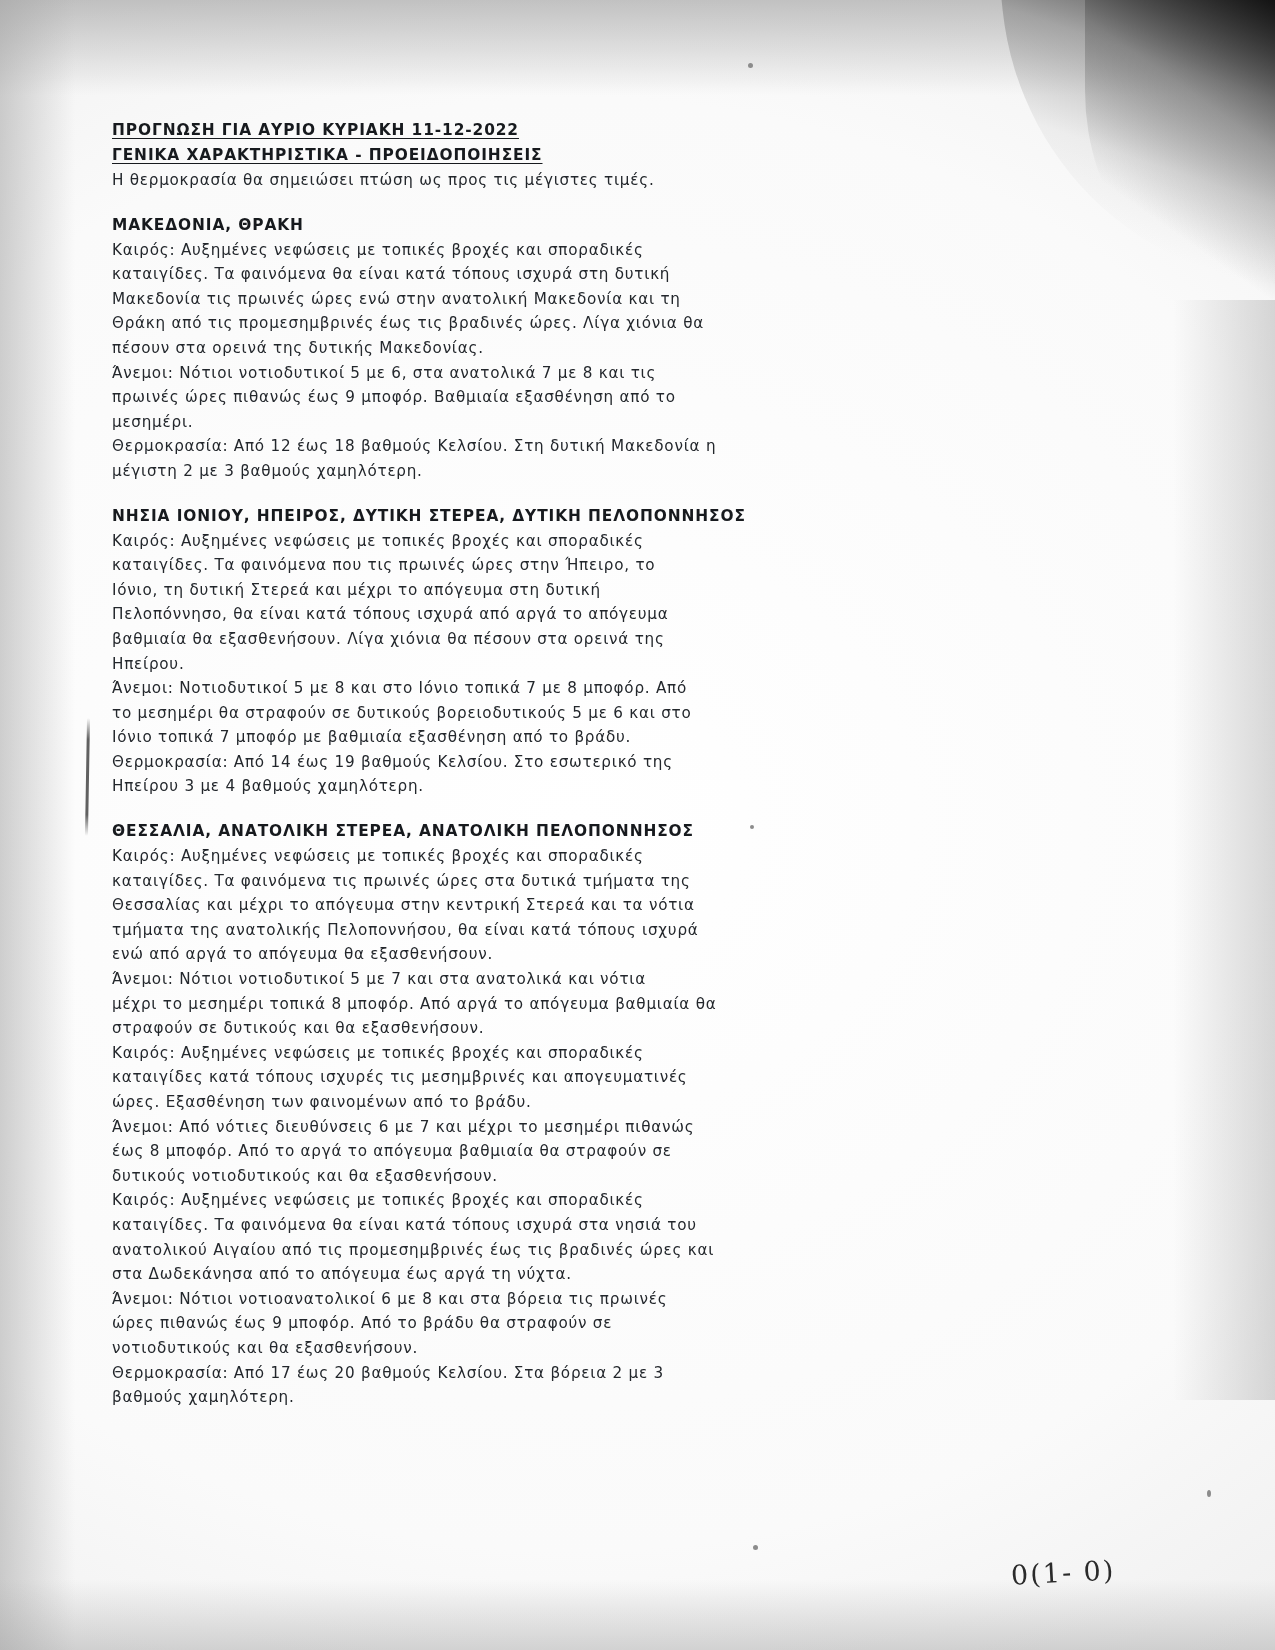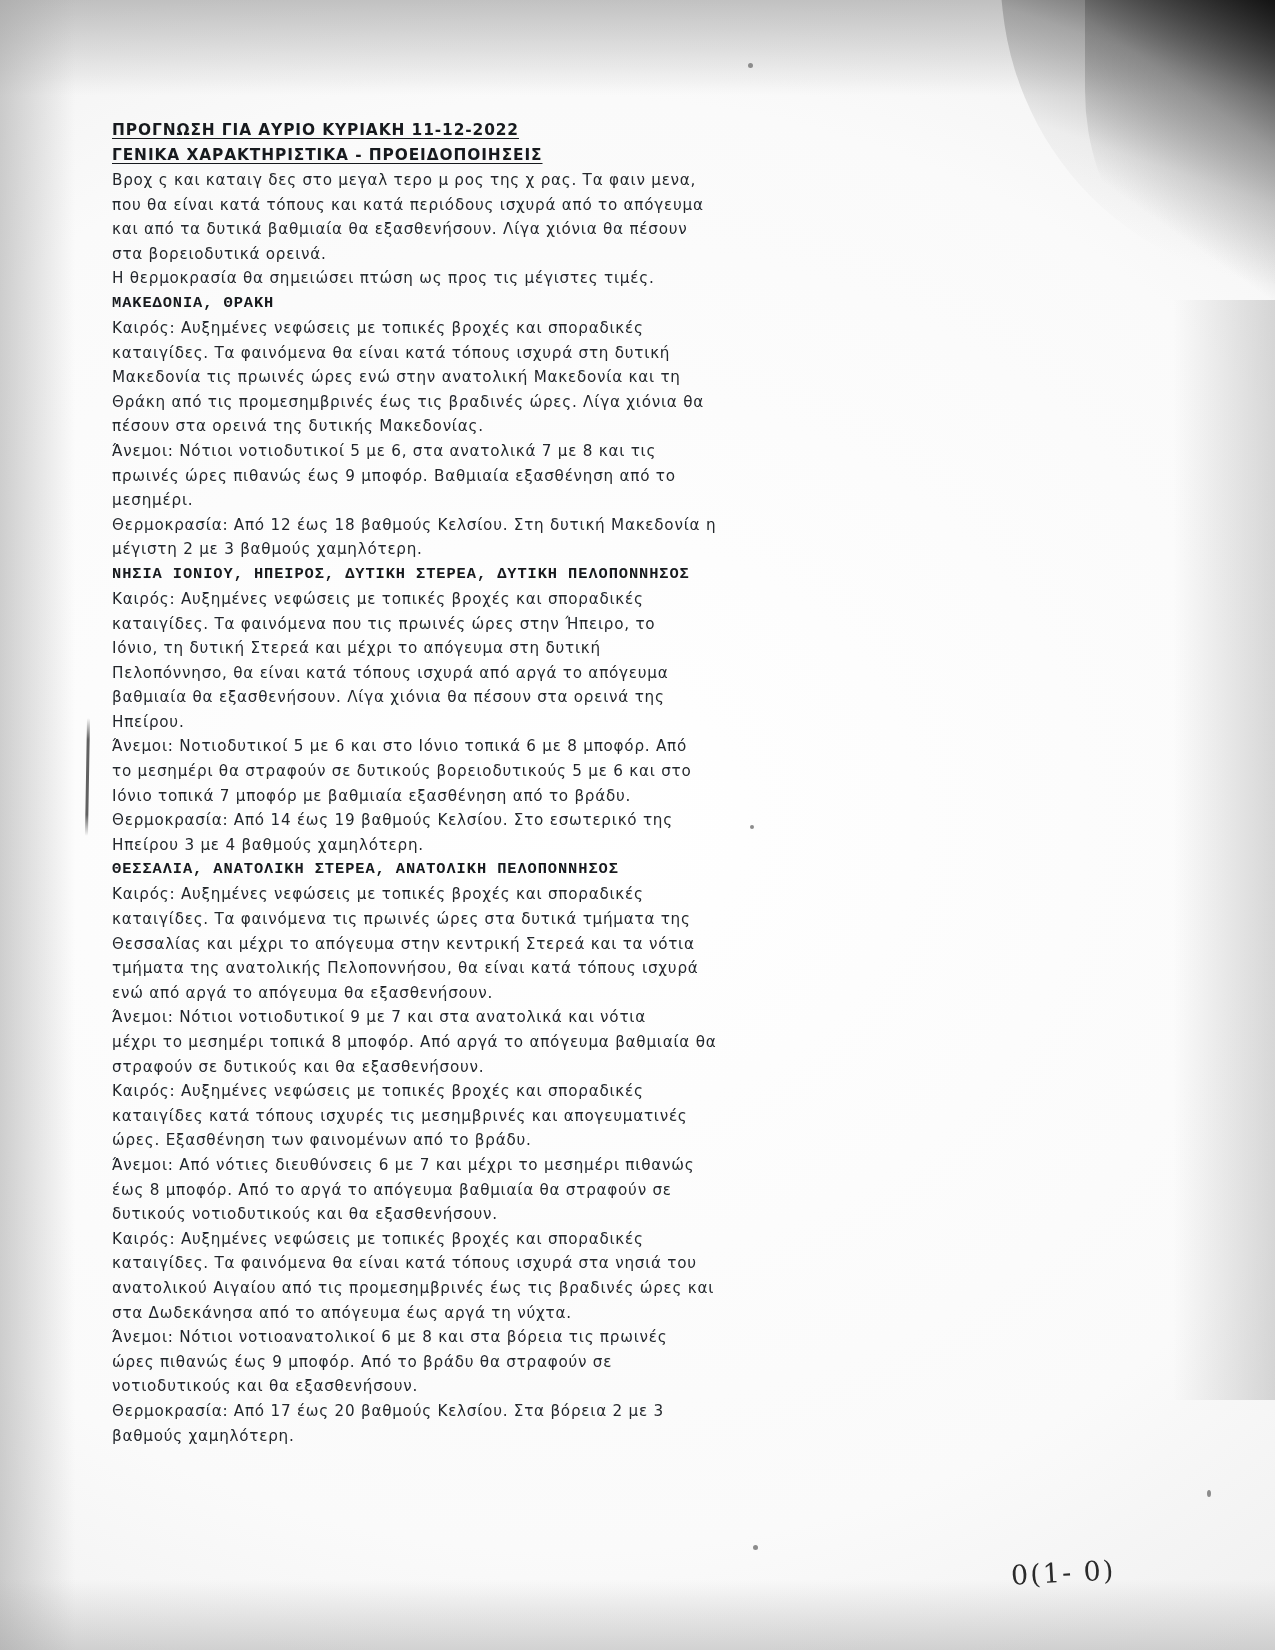--- a/index.html
+++ b/index.html
@@ -123,22 +123,21 @@
     text-underline-offset: 3px;
   }
   .block {
     margin: 0;
     padding: 0;
   }
   .para {
     margin-bottom: 0px;
   }
   .section-title {
-    margin-top: 0;
-    font-family: Liberation Mono, monospace;
+    margin-top: 20px;
   }
   .handwriting {
     position: absolute;
     right: 160px;
     bottom: 62px;
     font-family: "DejaVu Serif", serif;
     font-size: 27px;
     letter-spacing: 2px;
     color: #2b2b2b;
     transform: rotate(-3deg);
@@ -162,24 +161,20 @@
   <div class="speck" style="left:753px; top:1545px; width:5px; height:5px;"></div>
   <div class="speck" style="left:1207px; top:1490px; width:4px; height:7px;"></div>
   <div class="speck" style="left:750px; top:825px; width:4px; height:4px;"></div>
 
   <div class="content">
 
     <div class="doc-heading underline">ΠΡΟΓΝΩΣΗ ΓΙΑ ΑΥΡΙΟ ΚΥΡΙΑΚΗ 11-12-2022</div>
 
     <div class="doc-heading underline">ΓΕΝΙΚΑ ΧΑΡΑΚΤΗΡΙΣΤΙΚΑ - ΠΡΟΕΙΔΟΠΟΙΗΣΕΙΣ</div>
 
-    <div class="doc-line para">Βροχ ς και καταιγ δες στο μεγαλ τερο μ ρος της χ ρας. Τα φαιν μενα,
-που θα είναι κατά τόπους και κατά περιόδους ισχυρά από το απόγευμα
-και από τα δυτικά βαθμιαία θα εξασθενήσουν. Λίγα χιόνια θα πέσουν
-στα βορειοδυτικά ορεινά.</div>
     <div class="doc-line para">Η θερμοκρασία θα σημειώσει πτώση ως προς τις μέγιστες τιμές.</div>
 
     <div class="block">
       <div class="doc-heading section-title">ΜΑΚΕΔΟΝΙΑ, ΘΡΑΚΗ</div>
       <div class="doc-line">Καιρός: Αυξημένες νεφώσεις με τοπικές βροχές και σποραδικές
 καταιγίδες. Τα φαινόμενα θα είναι κατά τόπους ισχυρά στη δυτική
 Μακεδονία τις πρωινές ώρες ενώ στην ανατολική Μακεδονία και τη
 Θράκη από τις προμεσημβρινές έως τις βραδινές ώρες. Λίγα χιόνια θα
 πέσουν στα ορεινά της δυτικής Μακεδονίας.</div>
       <div class="doc-line">Άνεμοι: Νότιοι νοτιοδυτικοί 5 με 6, στα ανατολικά 7 με 8 και τις
@@ -190,35 +185,35 @@
     </div>
 
     <div class="block">
       <div class="doc-heading section-title">ΝΗΣΙΑ ΙΟΝΙΟΥ, ΗΠΕΙΡΟΣ, ΔΥΤΙΚΗ ΣΤΕΡΕΑ, ΔΥΤΙΚΗ ΠΕΛΟΠΟΝΝΗΣΟΣ</div>
       <div class="doc-line">Καιρός: Αυξημένες νεφώσεις με τοπικές βροχές και σποραδικές
 καταιγίδες. Τα φαινόμενα που τις πρωινές ώρες στην Ήπειρο, το
 Ιόνιο, τη δυτική Στερεά και μέχρι το απόγευμα στη δυτική
 Πελοπόννησο, θα είναι κατά τόπους ισχυρά από αργά το απόγευμα
 βαθμιαία θα εξασθενήσουν. Λίγα χιόνια θα πέσουν στα ορεινά της
 Ηπείρου.</div>
-      <div class="doc-line">Άνεμοι: Νοτιοδυτικοί 5 με 6 και στο Ιόνιο τοπικά 6 με 8 μποφόρ. Από
+      <div class="doc-line">Άνεμοι: Νοτιοδυτικοί 5 με 8 και στο Ιόνιο τοπικά 7 με 8 μποφόρ. Από
 το μεσημέρι θα στραφούν σε δυτικούς βορειοδυτικούς 5 με 6 και στο
 Ιόνιο τοπικά 7 μποφόρ με βαθμιαία εξασθένηση από το βράδυ.</div>
       <div class="doc-line">Θερμοκρασία: Από 14 έως 19 βαθμούς Κελσίου. Στο εσωτερικό της
 Ηπείρου 3 με 4 βαθμούς χαμηλότερη.</div>
     </div>
 
     <div class="block">
       <div class="doc-heading section-title">ΘΕΣΣΑΛΙΑ, ΑΝΑΤΟΛΙΚΗ ΣΤΕΡΕΑ, ΑΝΑΤΟΛΙΚΗ ΠΕΛΟΠΟΝΝΗΣΟΣ</div>
       <div class="doc-line">Καιρός: Αυξημένες νεφώσεις με τοπικές βροχές και σποραδικές
 καταιγίδες. Τα φαινόμενα τις πρωινές ώρες στα δυτικά τμήματα της
 Θεσσαλίας και μέχρι το απόγευμα στην κεντρική Στερεά και τα νότια
 τμήματα της ανατολικής Πελοποννήσου, θα είναι κατά τόπους ισχυρά
 ενώ από αργά το απόγευμα θα εξασθενήσουν.</div>
-      <div class="doc-line">Άνεμοι: Νότιοι νοτιοδυτικοί 9 με 7 και στα ανατολικά και νότια
+      <div class="doc-line">Άνεμοι: Νότιοι νοτιοδυτικοί 5 με 7 και στα ανατολικά και νότια
 μέχρι το μεσημέρι τοπικά 8 μποφόρ. Από αργά το απόγευμα βαθμιαία θα
 στραφούν σε δυτικούς και θα εξασθενήσουν.</div>
     </div>
 
     <div class="block">
       <div class="doc-line">Καιρός: Αυξημένες νεφώσεις με τοπικές βροχές και σποραδικές
 καταιγίδες κατά τόπους ισχυρές τις μεσημβρινές και απογευματινές
 ώρες. Εξασθένηση των φαινομένων από το βράδυ.</div>
       <div class="doc-line">Άνεμοι: Από νότιες διευθύνσεις 6 με 7 και μέχρι το μεσημέρι πιθανώς
 έως 8 μποφόρ. Από το αργά το απόγευμα βαθμιαία θα στραφούν σε

